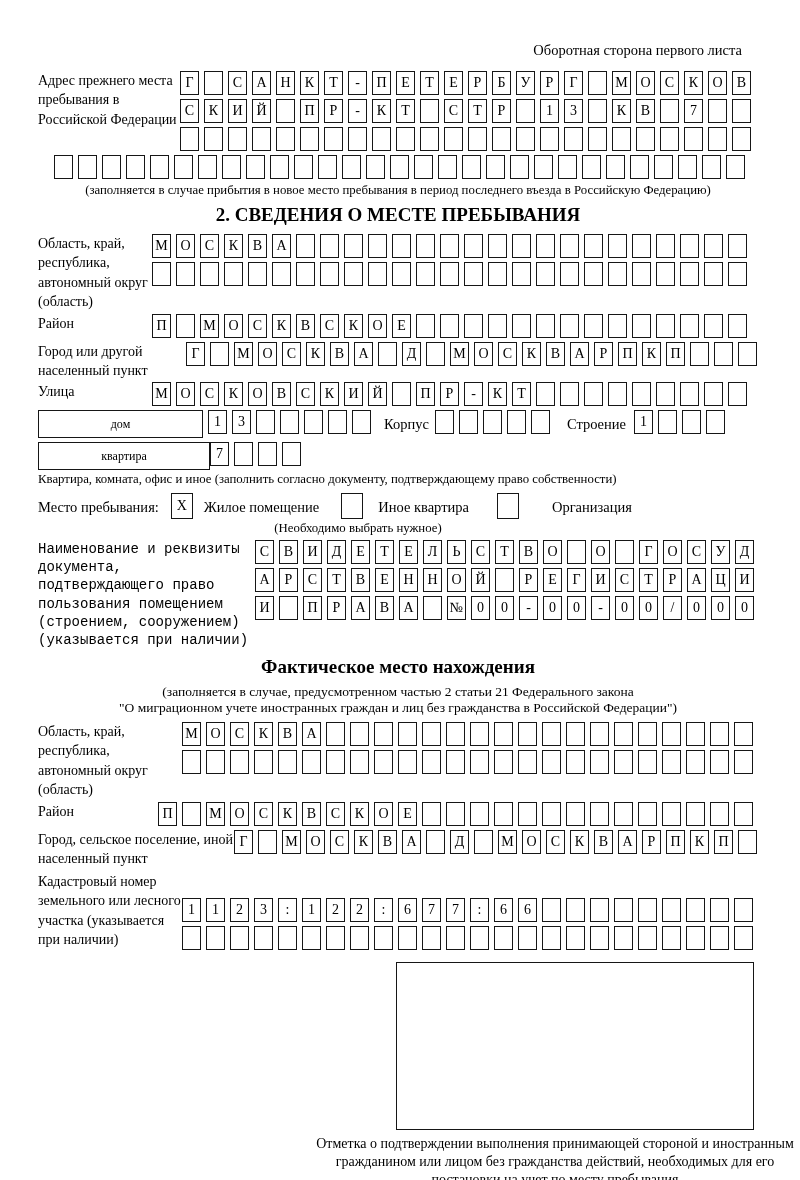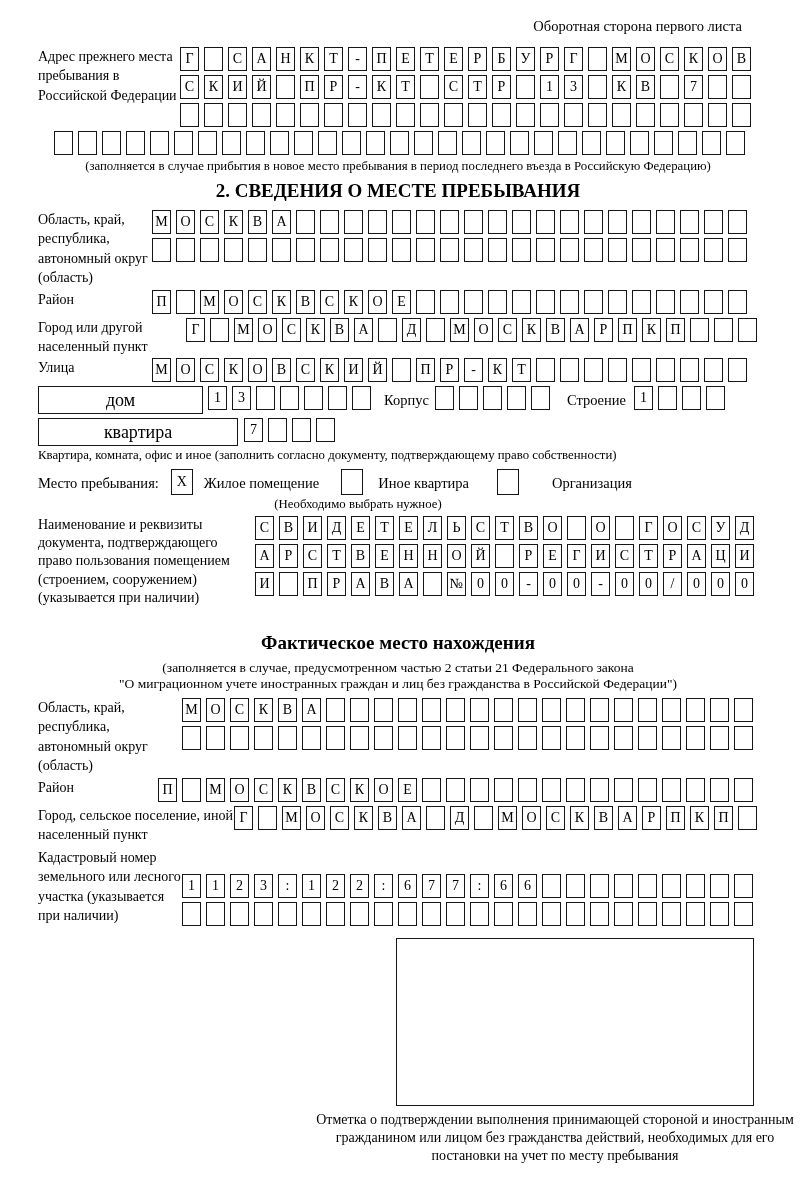--- a/index.html
+++ b/index.html
@@ -2,41 +2,41 @@
 <html><head>
 <meta charset="utf-8">
 <style>
   * { box-sizing: border-box; margin: 0; padding: 0; }
   html,body { background: #ffffff; }
   .page {
     width: 800px; height: 1180px; background: #ffffff; color: #000;
     font-family: "Liberation Serif", "DejaVu Serif", serif;
     padding: 18px 42px 0 38px; overflow: hidden; position: relative;
   }
-  .hdr-note { font-size: 14.5px; text-align: right; padding-right: 16px; margin-bottom: 12px; }
+  .hdr-note { font-size: 14.5px; text-align: right; padding-right: 16px; margin-bottom: 12px; margin-top: 24px; }
 
   .frow { display: flex; align-items: flex-start; }
   .flabel { font-size: 14px; line-height: 1.38; flex: none; }
 
   .cells { display: flex; flex: none; }
   .cell {
     flex: none; width: 19px; height: 24px; border: 1.6px solid #161616;
     margin-right: 5px; display: inline-flex; align-items: center; justify-content: center;
     font-size: 14px; line-height: 1;
   }
   .box-row { display: flex; margin-bottom: 4px; }
 
   .w142 { width: 142px; } .w114 { width: 114px; } .w148 { width: 148px; }
-  .w217 { width: 217px; } .w144 { width: 144px; } .w120 { width: 120px; } .w196 { width: 196px; }
+  .w217 { width: 217px; font-family: Liberation Mono, monospace; } .w144 { width: 144px; } .w120 { width: 120px; } .w196 { width: 196px; }
 
   .caption { font-size: 12.8px; text-align: center; }
   .title { font-size: 19px; font-weight: bold; text-align: center; }
 
   .wide-box { border: 1.6px solid #161616; height: 28px; display: flex; align-items: center;
-              justify-content: center; font-size: 18px; flex: none; }
+              justify-content: center; font-size: 12px; flex: none; }
   .inline-lbl { font-size: 14.5px; line-height: 28px; flex: none; }
 
   .chk .cell { width: 22px; height: 26px; }
 
   .mt2{margin-top:2px}.mt4{margin-top:4px}.mt6{margin-top:6px}.mb4{margin-bottom:4px}.mb6{margin-bottom:6px}.mb8{margin-bottom:8px}
 
   .stamp-box { border: 1.8px solid #161616; width: 358px; height: 168px; margin-left: 358px; margin-top: 6px; }
   .stamp-caption { font-size: 14px; line-height: 1.3; text-align: center; width: 490px; margin-left: 272px; margin-top: 5px; }
 </style>
 </head>
@@ -338,21 +338,21 @@
     <div class="inline-lbl" style="margin:0 8px 0 12px">Строение</div>
     <div class="cells">
         <span class="cell">1</span>
         <span class="cell"></span>
         <span class="cell"></span>
         <span class="cell"></span>
       </div>
   </div>
 
   <div class="frow mt4">
-    <div class="wide-box" style="width:200px;margin-right:6px">квартира</div>
+    <div class="wide-box" style="width:172px;">квартира</div>
     <div class="cells">
         <span class="cell">7</span>
         <span class="cell"></span>
         <span class="cell"></span>
         <span class="cell"></span>
       </div>
   </div>
   <div class="caption mt2" style="text-align:left">Квартира, комната, офис и иное (заполнить согласно документу, подтверждающему право собственности)</div>
 
   <div class="frow mt6">

